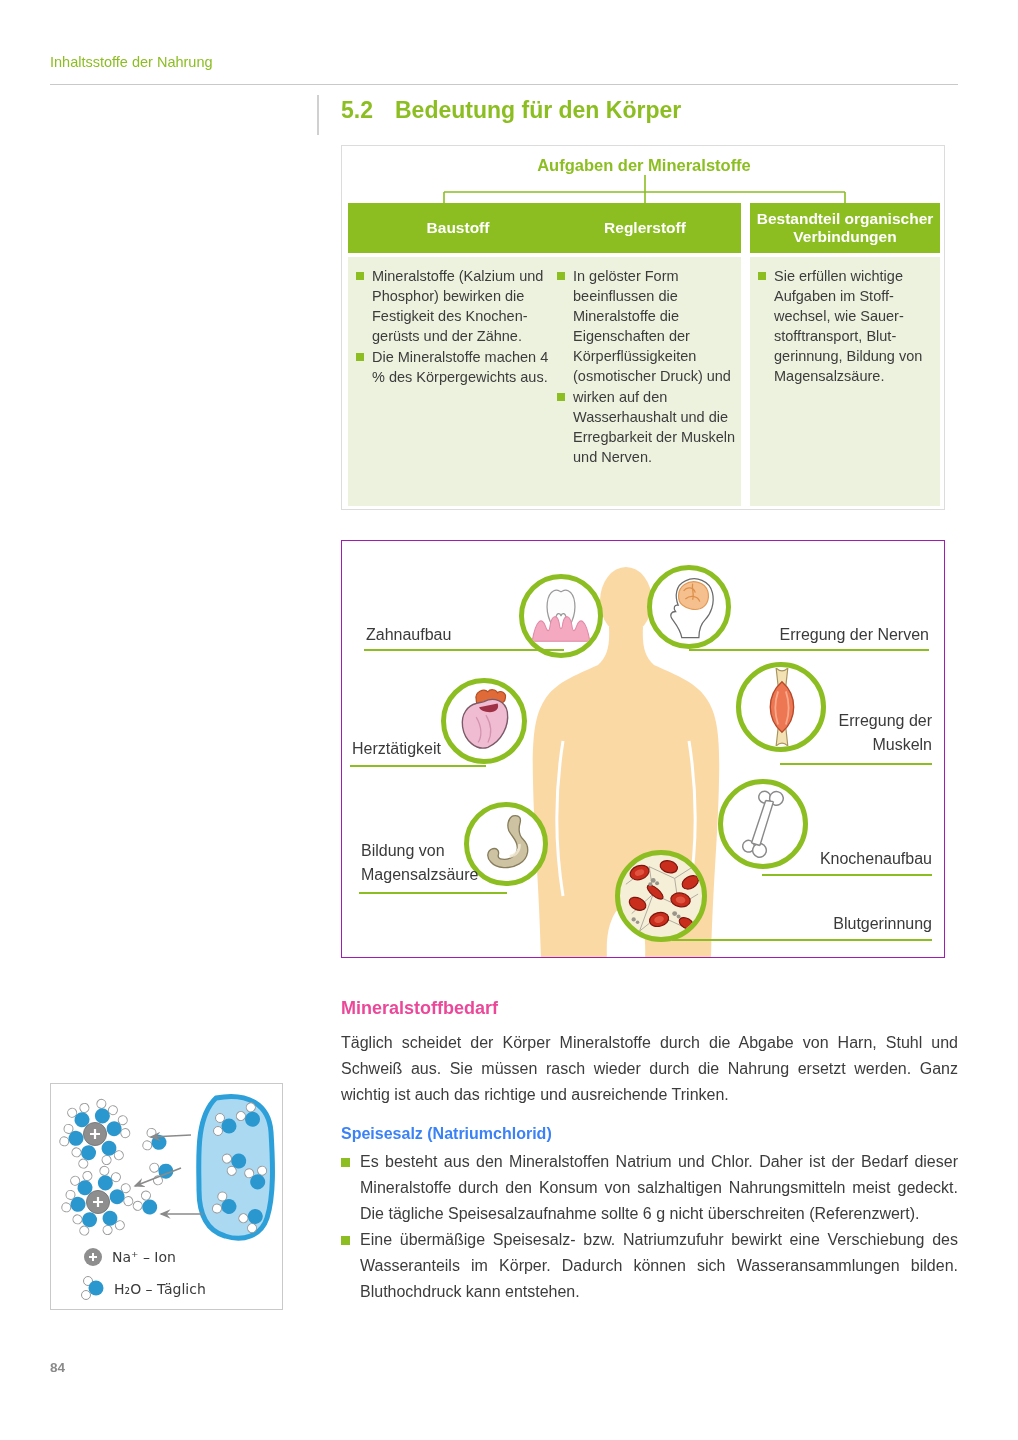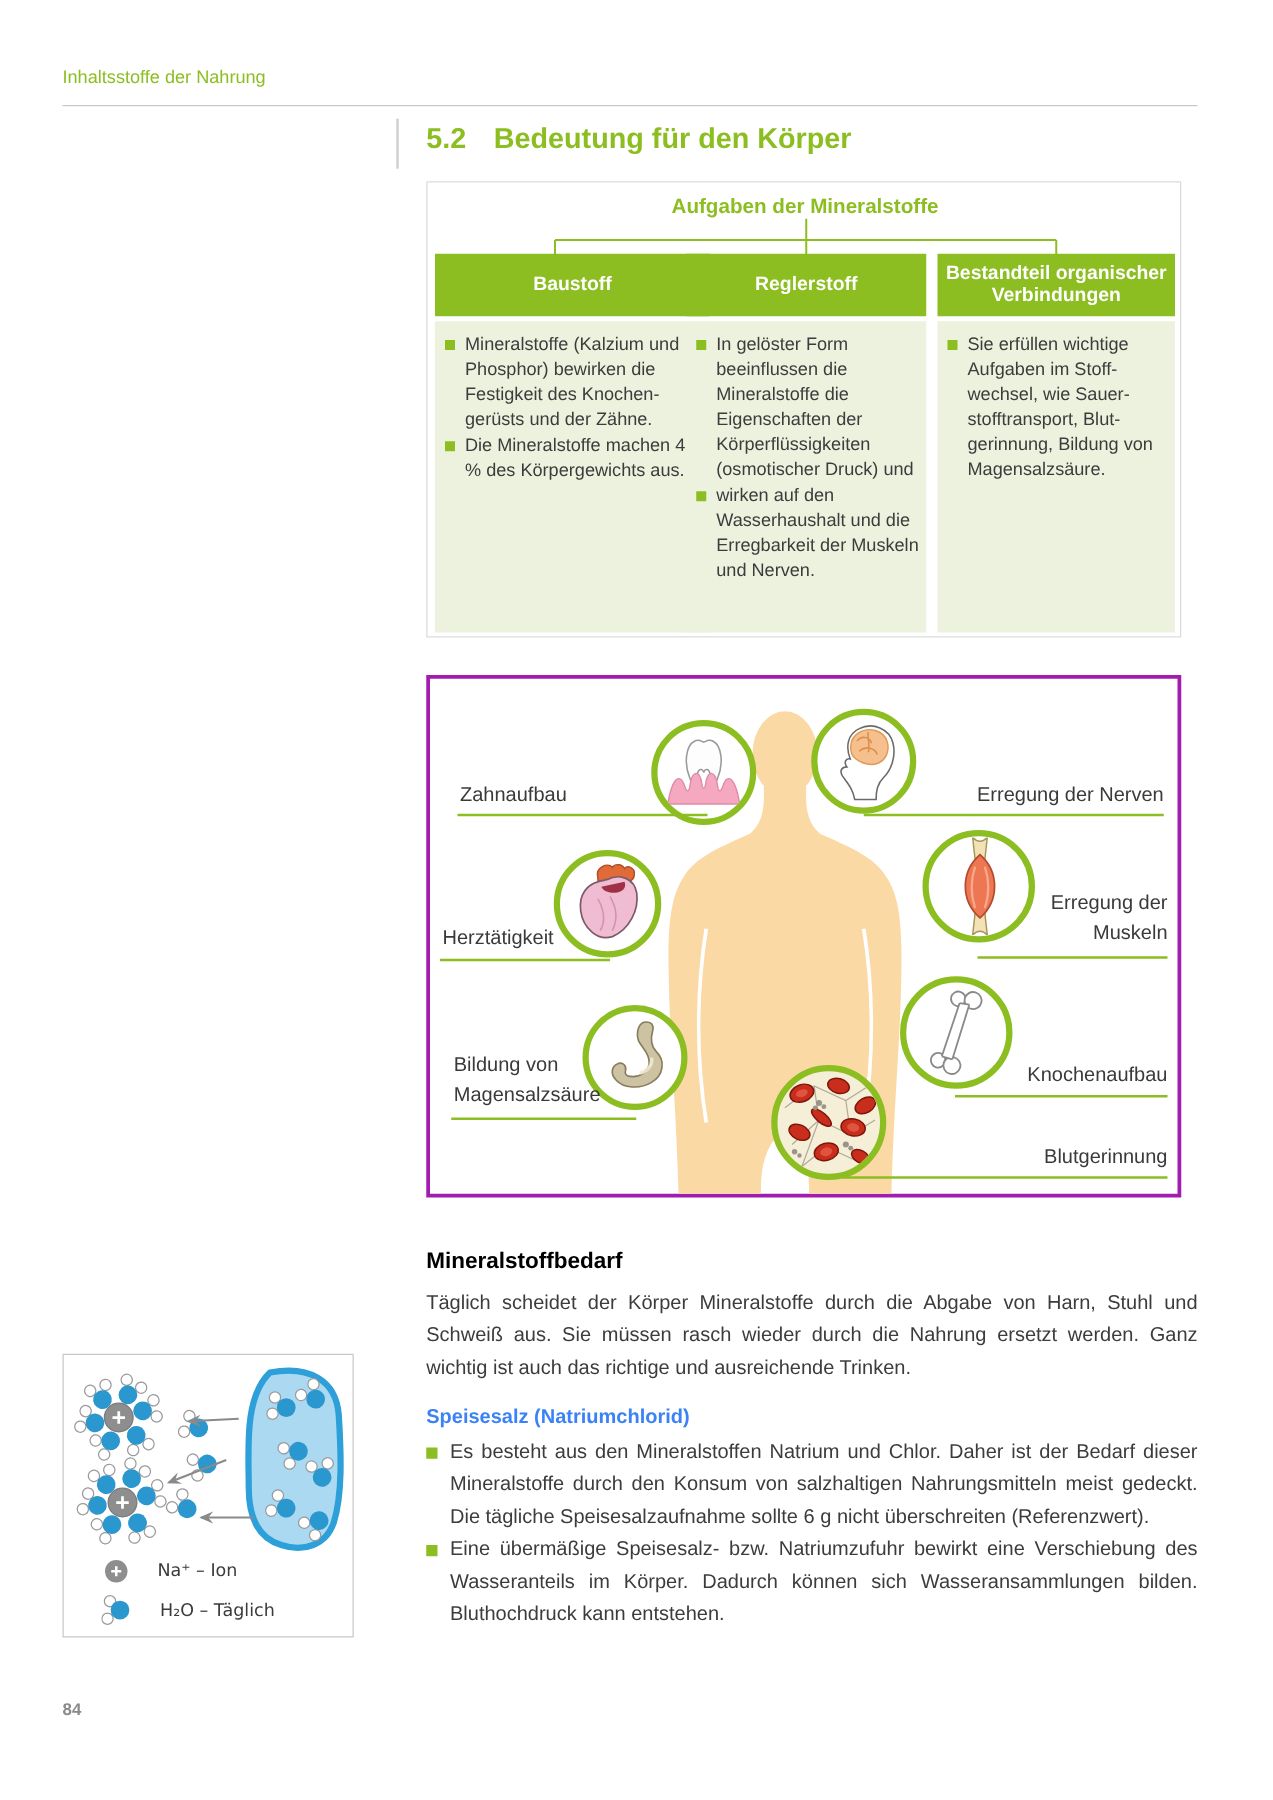--- a/index.html
+++ b/index.html
@@ -20,40 +20,40 @@
   .oc-connect{left:0;top:28px;}
   .oc-head{position:absolute;top:57px;height:50px;background:#8cbe22;color:#fff;font-weight:bold;
            display:flex;align-items:center;justify-content:center;text-align:center;font-size:15.5px;line-height:1.15;box-sizing:border-box;padding:0 6px;}
   .oc-body{position:absolute;top:111px;height:249px;background:#edf2de;box-sizing:border-box;padding:9px 6px 0 8px;font-size:14.5px;line-height:1.38;}
   .c1{left:6px;width:220px;} .c2{left:207px;width:192px;} .c3{left:408px;width:190px;}
   .oc-item{display:flex;margin-bottom:1px;}
   .oc-item .sq{flex:none;width:8px;height:8px;background:#8cbe22;margin:6px 8px 0 0;}
   .oc-item p{margin:0;hyphens:manual;}
 
   
-  .bodyfig{left:341px;top:540px;width:604px;height:418px;border:3px solid #a21caf;background:#fff;box-sizing:border-box;overflow:hidden;}
+  .bodyfig{left:341px;top:540px;width:604px;height:418px;border:1px solid #a21caf;background:#fff;box-sizing:border-box;overflow:hidden;}
   .silhouette{left:0;top:0;}
   .ring{position:absolute;border:5px solid #8cbe22;border-radius:50%;background:#fff;box-sizing:border-box;
         display:flex;align-items:center;justify-content:center;overflow:hidden;}
   .fig-label{position:absolute;font-size:16px;color:#3a3a3a;line-height:1.5;}
   .lab-right{text-align:right;}
   .fig-line{position:absolute;height:2px;background:#8cbe22;}
 
   
-  .mineral-heading{left:341px;top:998px;font-size:18px;font-weight:bold;color:#000000;}
+  .mineral-heading{left:341px;top:998px;font-size:18px;font-weight:bold;color:#ec4899;}
   .mineral-paragraph{left:341px;top:1030px;width:617px;font-size:16px;line-height:26px;text-align:justify;margin:0;}
   .salt-subheading{left:341px;top:1125px;font-size:16px;font-weight:bold;color:#3b82f6;}
   .salt-bullets{left:341px;top:1149px;width:617px;}
   .m-item{display:flex;}
   .m-item .sq{flex:none;width:9px;height:9px;background:#8cbe22;margin:9px 10px 0 0;}
   .m-item p{margin:0;font-size:16px;line-height:26px;text-align:justify;}
 
   
   .cellfig{left:50px;top:1083px;width:233px;height:227px;border:1px solid #c9c9c9;background:#fff;box-sizing:border-box;}
-  .legend-row{position:absolute;display:flex;align-items:center;gap:23px;font-family:"DejaVu Sans","Liberation Sans",sans-serif;font-size:14px;color:#3a3a3a;}
+  .legend-row{position:absolute;display:flex;align-items:center;gap:9px;font-family:"DejaVu Sans","Liberation Sans",sans-serif;font-size:14px;color:#3a3a3a;}
   .cell-caption{left:50px;top:1318px;width:250px;font-size:15.5px;line-height:1.4;color:#3a3a3a;}
   .page-number{left:50px;top:1360px;font-size:13.5px;font-weight:bold;color:#8a8a8a;}
 </style>
 </head>
 <body>
 
 <div class="page">
 
   <div class="abs running-header">Inhaltsstoffe der Nahrung</div>
   <div class="abs header-rule"></div>

